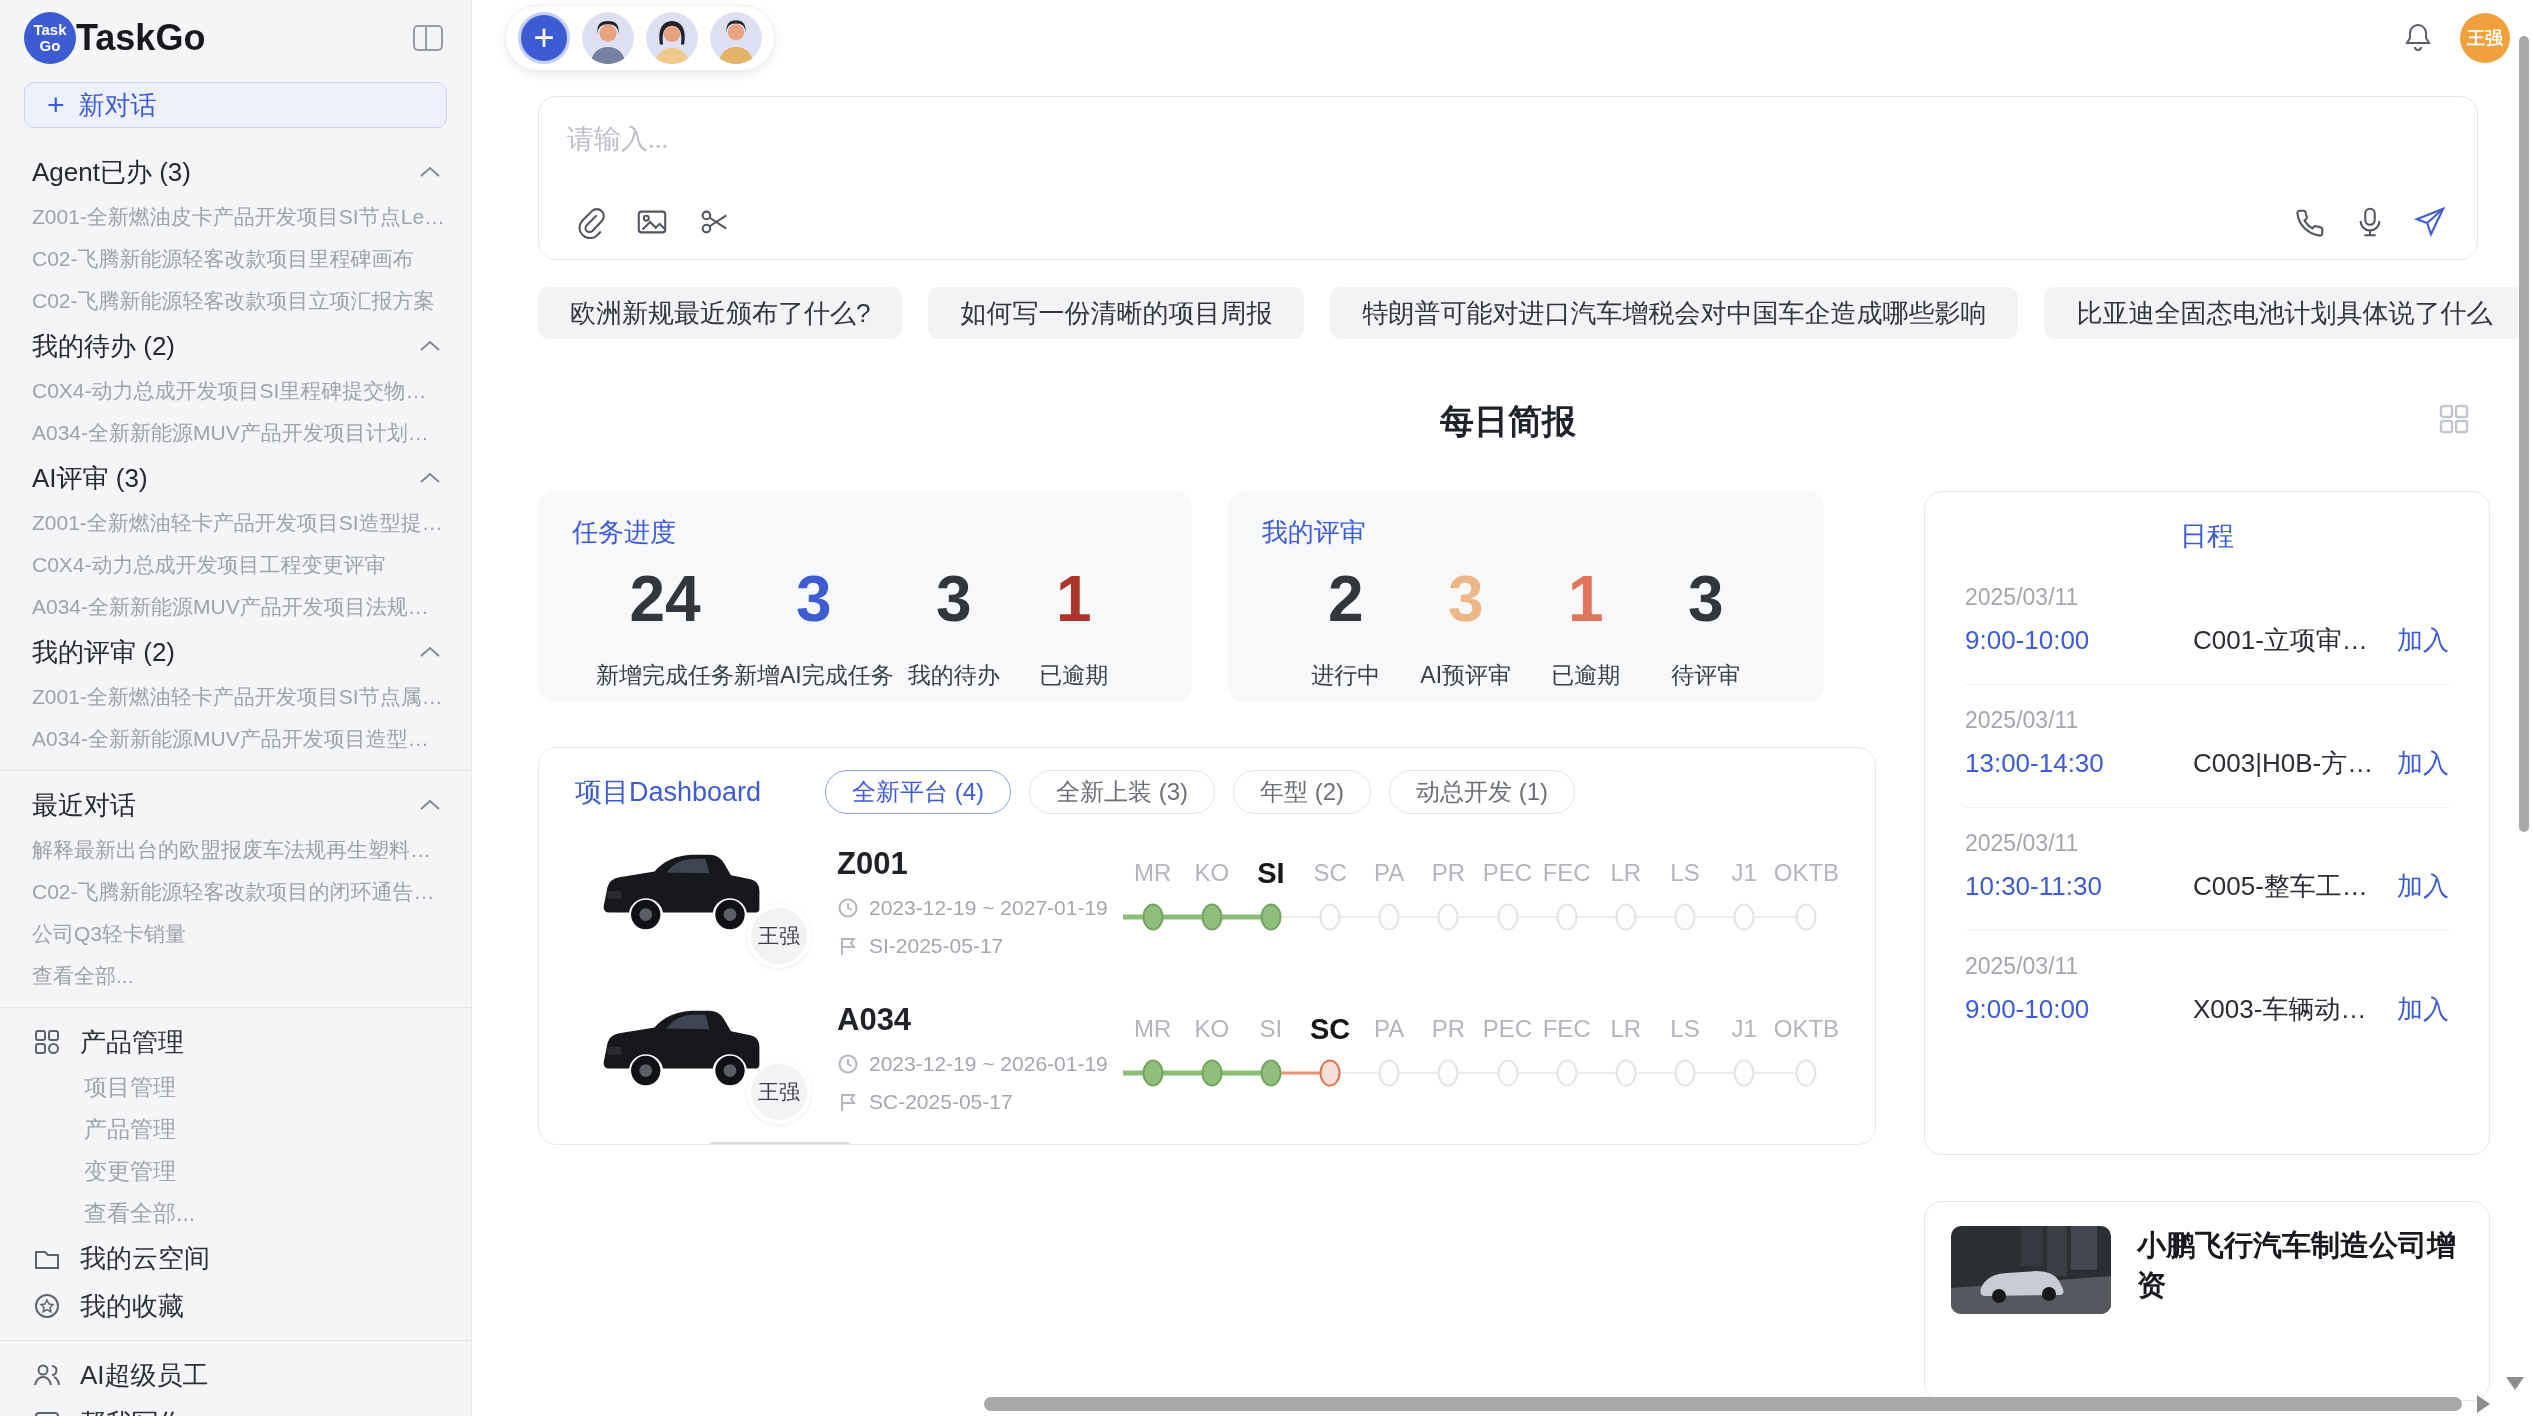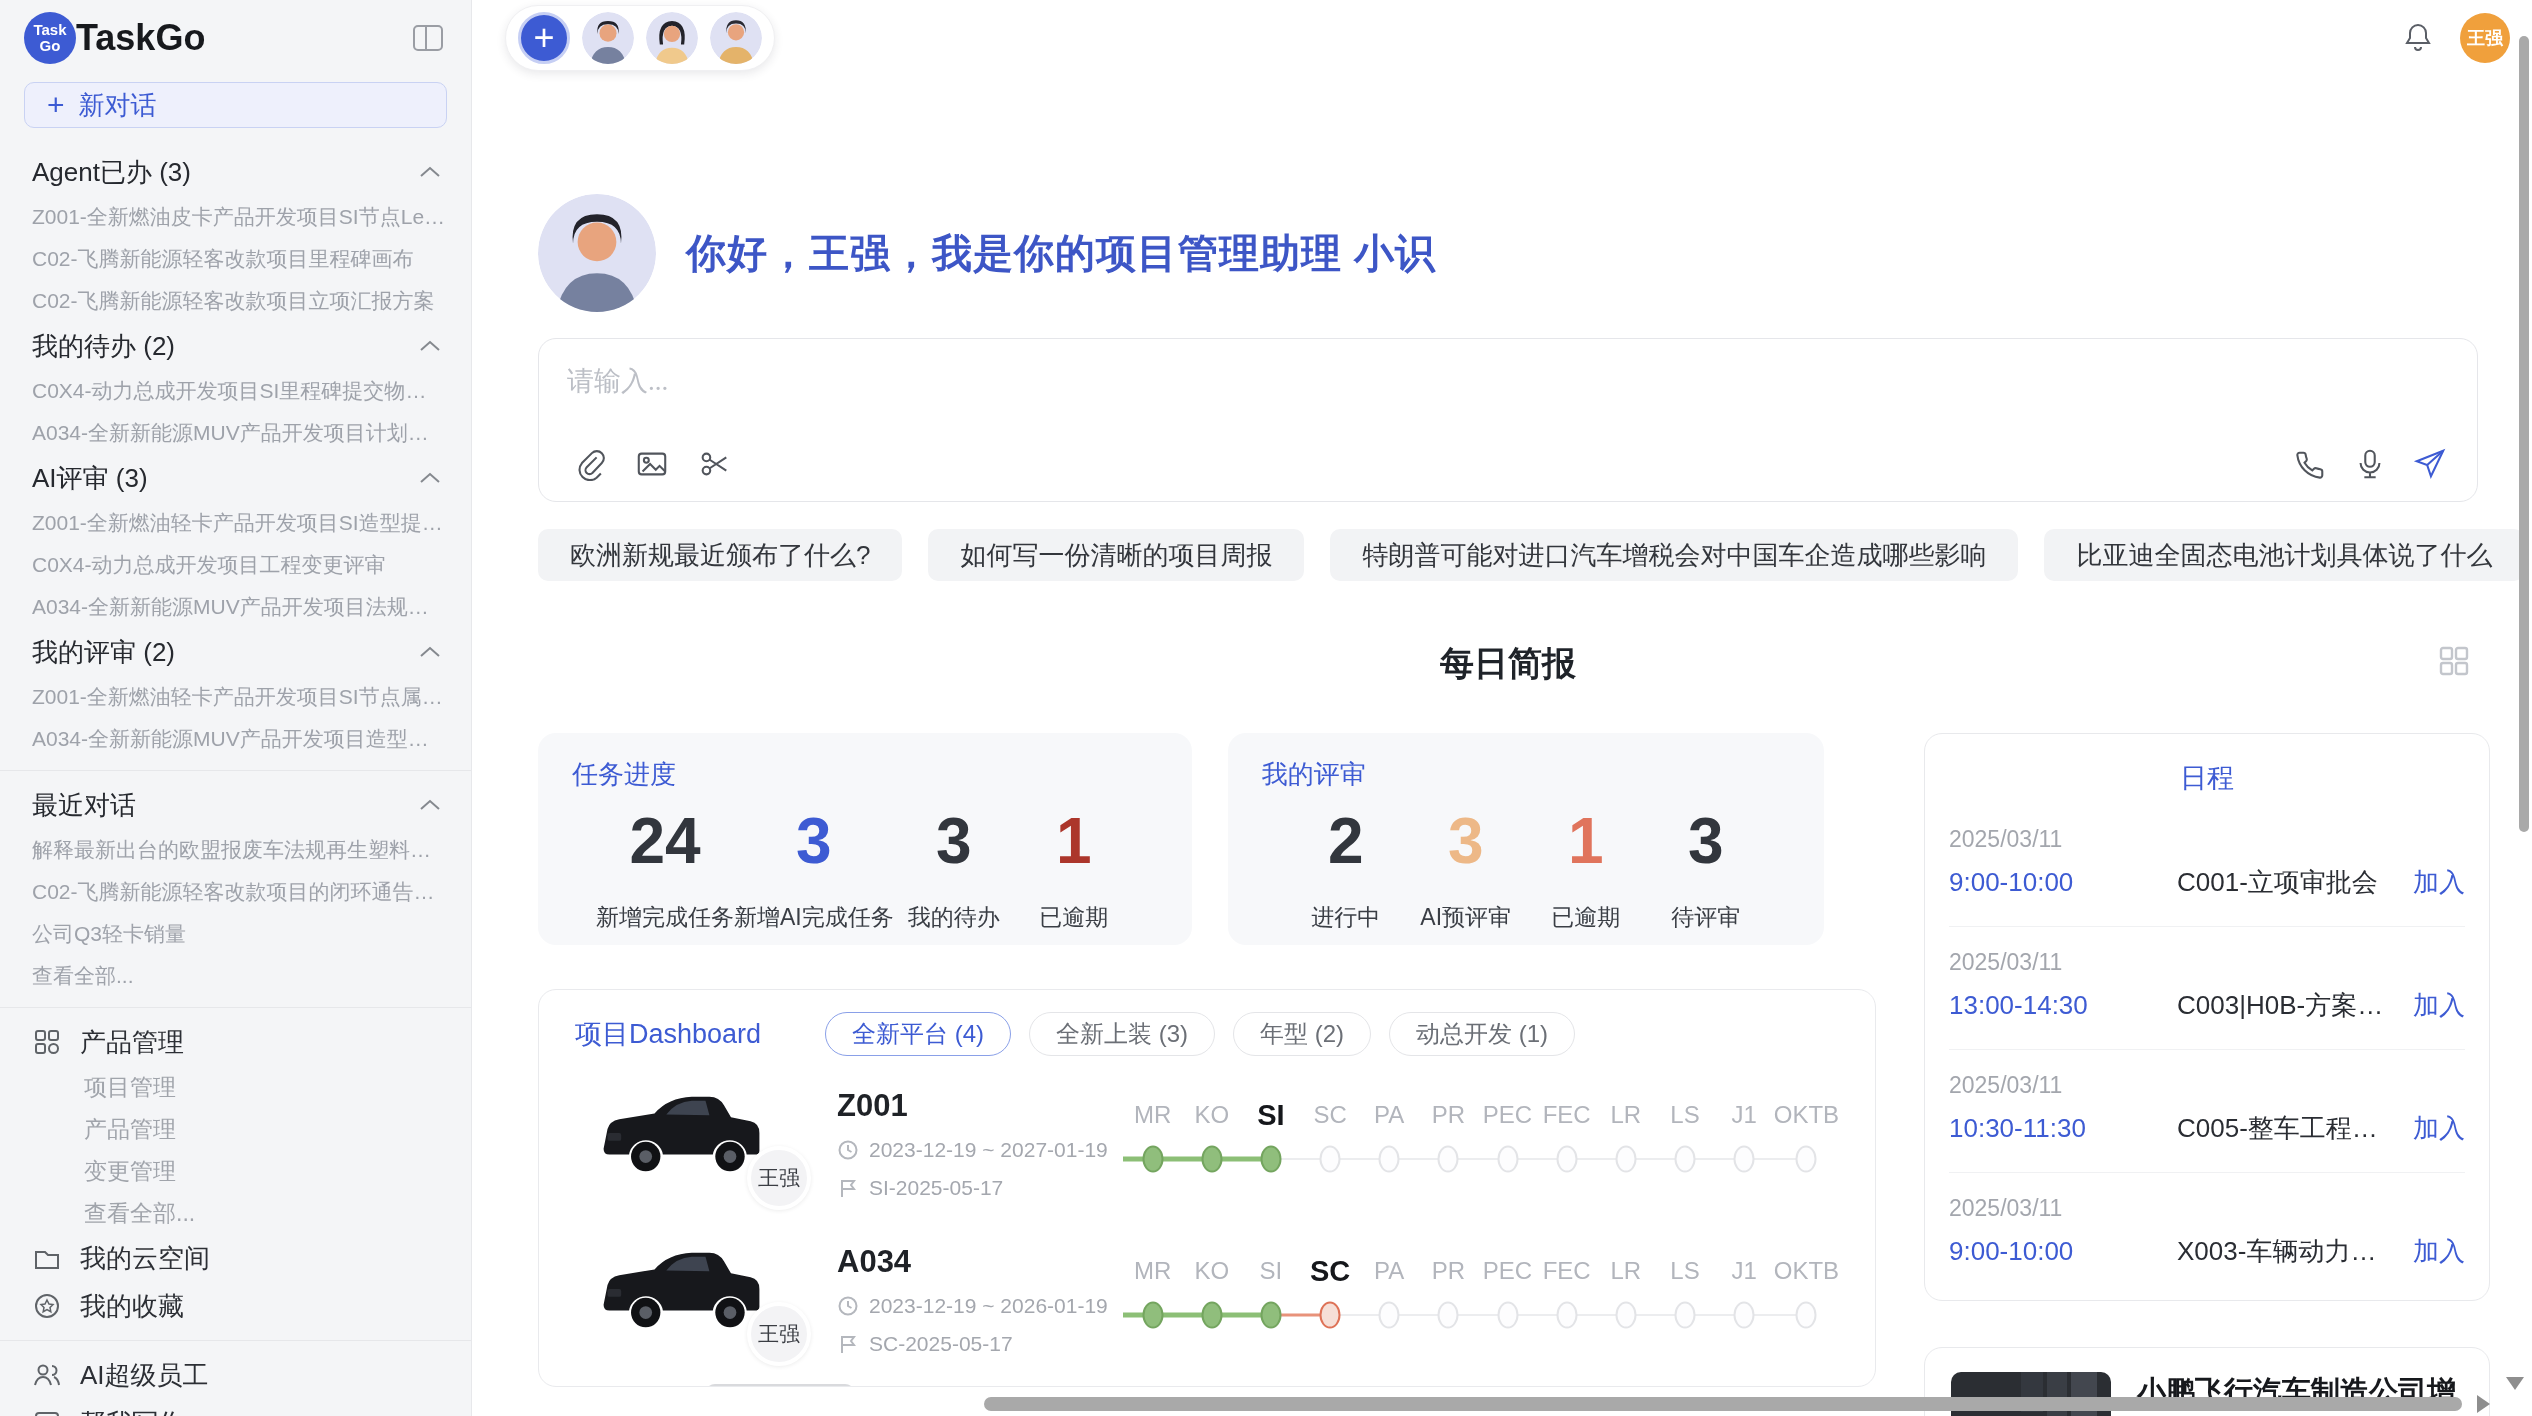--- a/index.html
+++ b/index.html
@@ -118,21 +118,21 @@
   .segL { left:0; width:50%; } .segR { left:50%; width:50%; }
   .seg[data-seg="green"]  { background:#8CBF76; height:5px; }
   .seg[data-seg="salmon"] { background:#E8927A; height:3px; }
   .dot { position:absolute; left:50%; top:50%; transform:translate(-50%,-50%); width:21px; height:27px;
     border-radius:50%; background:#FDFDFE; border:2px solid #E3E4E7; }
   .dot[data-dot="green"]  { background:#90BE7C; border-color:#74A55F; }
   .dot[data-dot="salmon"] { background:#F6DFD7; border-color:#DE7257; }
   .proj-peek { margin-top:26px; margin-left:130px; width:150px; height:22px; border-radius:10px 10px 0 0;
     background:#D9DADD; }
 
-  .sched-card { border:1px solid #E8E9EC; border-radius:18px; height:568px; padding:26px 24px;
+  .sched-card { border:1px solid #E8E9EC; border-radius:18px; height:664px; padding:26px 40px;
     background:#fff; overflow:hidden; }
   .sched-title { text-align:center; font-size:27px; font-weight:500; color:#3D5BD3; margin-bottom:8px; }
   .sched-row { padding:22px 0 26px 0; }
   .sched-row + .sched-row { border-top:1px solid #F0F1F3; }
   .sched-date { font-size:23px; color:#A3A6AD; }
   .sched-main { display:flex; align-items:center; margin-top:12px; }
   .sched-time { width:228px; flex:0 0 228px; font-size:26px; font-weight:500; color:#3D5BD3; }
   .sched-name { flex:1; font-size:26px; color:#2A2D33; white-space:nowrap; overflow:hidden; text-overflow:ellipsis; }
   .sched-join { font-size:26px; color:#3D5BD3; margin-left:18px; cursor:pointer; }
 
@@ -340,31 +340,20 @@
         <svg class="bell" viewBox="0 0 32 34" fill="none" stroke="currentColor" stroke-width="2">
           <path d="M16 4 a8 8 0 0 1 8 8 v5 l3 5 H5 l3 -5 v-5 a8 8 0 0 1 8 -8 Z"></path>
           <path d="M13 26 a3 3 0 0 0 6 0"></path>
         </svg>
         <div class="user-chip">王强</div>
       </div>
     </div>
 
     <div class="content">
 
-      <div class="greet-row">
-        <div class="greet-avatar">
-          <svg viewBox="0 0 64 64">
-              <circle cx="32" cy="32" r="32" fill="#DFE1F3"></circle>
-              <path d="M19 27 Q17 11 32 11 Q47 11 45 27 Q45 15 32 15 Q19 15 19 27Z" fill="#23232B"></path>
-              <circle cx="32" cy="26" r="10.5" fill="#E8A47E"></circle>
-              <path d="M10 64 Q14 43 32 43 Q50 43 54 64 Z" fill="#76819F"></path>
-            </svg>
-        </div>
-        <div class="greet-text">你好，王强，我是你的项目管理助理 小识</div>
-      </div>
 
       <div class="composer">
         <textarea placeholder="请输入..." style=""></textarea>
         <div class="comp-icons-l">
           <svg class="cicon" viewBox="0 0 36 36" fill="none" stroke="currentColor" stroke-width="2.2">
             <path d="M25 11 L14.5 21.5 a4.2 4.2 0 0 0 6 6 L30.5 17 a7.4 7.4 0 0 0 -10.5 -10.5 L9.5 17 a11 11 0 0 0 15.5 15.5 L29.5 28"></path>
           </svg>
           <svg class="cicon" viewBox="0 0 36 36" fill="none" stroke="currentColor" stroke-width="2.2">
             <rect x="4" y="7" width="28" height="22" rx="3"></rect>
               <circle cx="12" cy="14" r="2.6"></circle>

